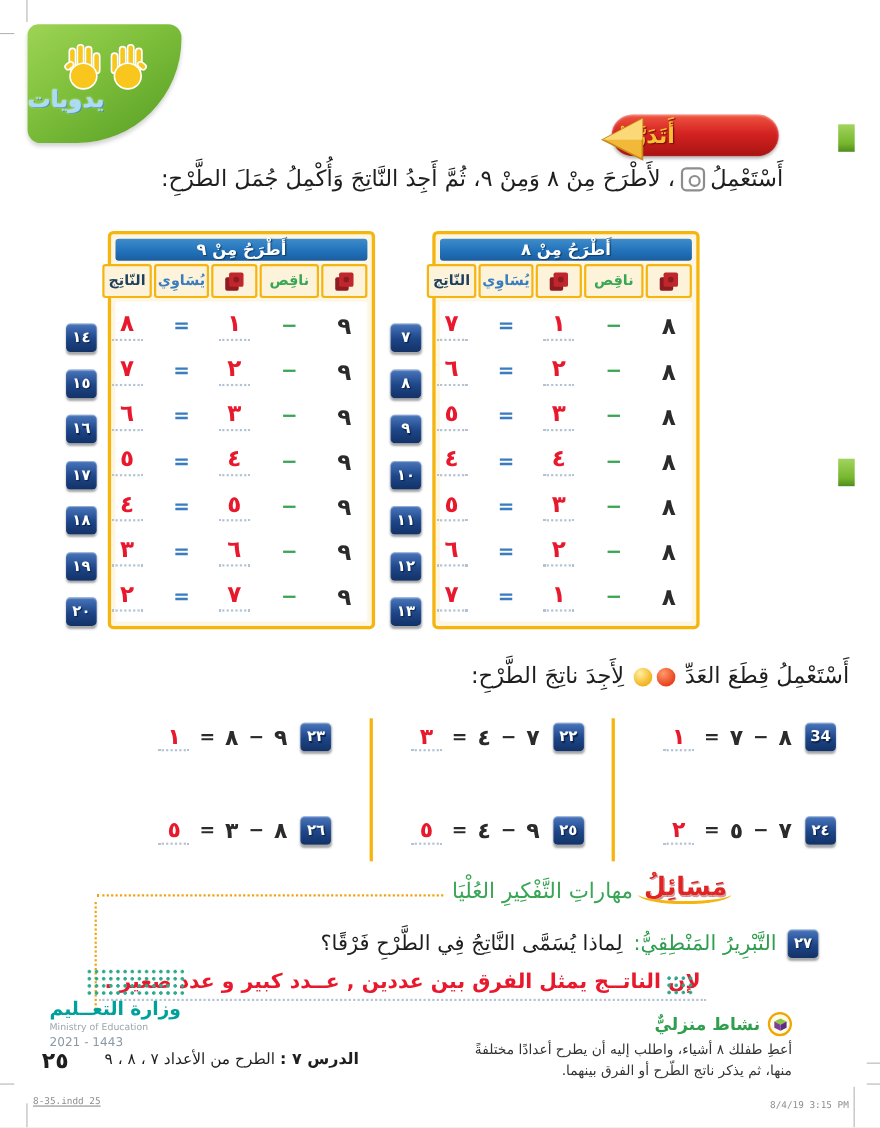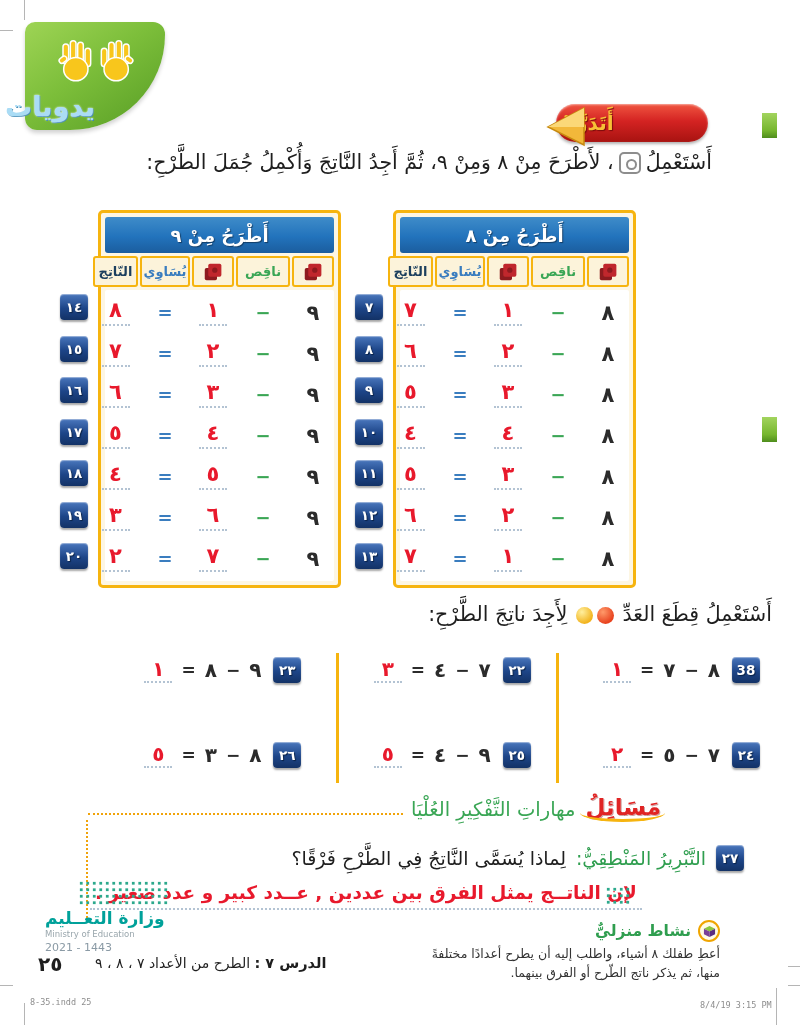--- a/index.html
+++ b/index.html
@@ -8,21 +8,21 @@
     position:relative;width:800px;height:1025px;margin:0 auto;background:#fff;
     font-family:"DejaVu Sans","Liberation Sans",sans-serif;direction:rtl;overflow:hidden;
   }
   
   .crop{position:absolute;background:#b5b5b5;}
   
   .hands-badge{position:absolute;left:25px;top:22px;width:140px;height:108px;
     background:linear-gradient(145deg,#9ed455 0%,#7cbe3a 45%,#569c24 100%);
     border-radius:10px 12px 95px 12px;box-shadow:0 3px 4px rgba(0,0,0,.18);}
   .hands-wrap{position:absolute;top:14px;left:30px;display:flex;gap:2px;}
-  .hands-label{position:absolute;bottom:8px;right:70px;font-size:27px;font-weight:bold;
+  .hands-label{position:absolute;bottom:28px;right:70px;font-size:21px;font-weight:bold;
     color:#aadcf5;text-shadow:0 0 2px #fff,1px 1px 0 #2d7fb0;margin-top:12px;}
   
   .practice{position:absolute;left:556px;top:104px;width:152px;height:38px;border-radius:19px;
     background:linear-gradient(180deg,#f05540 0%,#d42322 45%,#a81311 100%);
     box-shadow:0 2px 3px rgba(0,0,0,.3), inset 0 1px 2px rgba(255,255,255,.5);
     display:flex;align-items:center;justify-content:flex-end;}
   .practice-label{color:#f7c136;font-size:20px;font-weight:bold;text-shadow:1px 1px 1px #7c0c0c;}
   .practice-arrow{position:absolute;left:-14px;top:1px;}
   
   .instr{position:absolute;color:#1e1e1e;font-size:20.5px;font-weight:500;white-space:nowrap;}
@@ -32,22 +32,22 @@
     background:#fff;vertical-align:-5px;margin:0 5px;position:relative;}
   .dice:after{content:"";position:absolute;left:5px;top:5px;width:7px;height:7px;
     border:2px solid #8d8d8d;border-radius:50%;}
   .counter{display:inline-block;width:17px;height:17px;border-radius:50%;vertical-align:-3px;margin:0 2px;}
   .counter.red{background:radial-gradient(circle at 35% 30%,#ff9a6a,#e8431f 70%);}
   .counter.yellow{background:radial-gradient(circle at 35% 30%,#ffef9e,#f2b41f 70%);}
   
   .twrap{position:absolute;top:210px;width:243px;}
   .twrap.t8{left:393px;} .twrap.t9{left:98px;}
   .tbox{width:243px;border:3px solid #f6b40f;border-radius:5px;background:#fdf6e3;padding:4px;}
-  .thead{height:36px;border-radius:3px;background:linear-gradient(180deg,#3f8cc9 0%,#2273bc 55%,#1b5d9e 100%);
-    display:flex;align-items:center;justify-content:center;color:#fff;font-size:18px;font-weight:bold;
+  .thead{height:20px;border-radius:3px;background:linear-gradient(180deg,#3f8cc9 0%,#2273bc 55%,#1b5d9e 100%);
+    display:flex;align-items:center;justify-content:center;color:#fff;font-size:15px;font-weight:bold;
     text-shadow:1px 1px 1px #123d66;}
   .cols{display:grid;grid-template-columns:42px 54px 42px 50px 45px;gap:2px;margin-top:3px;}
   .colcell{height:31px;border:2px solid #f6b40f;border-radius:3px;background:#fcf3da;
     display:flex;align-items:center;justify-content:center;font-size:13px;font-weight:bold;}
   .lbl-minus{color:#3aa655;} .lbl-eq{color:#3a7dbf;} .lbl-res{color:#1c3f5e;}
   .tbody{background:#fff;margin-top:3px;border-radius:2px;padding:2px 0;}
   .trow{display:grid;grid-template-columns:42px 54px 42px 50px 45px;gap:2px;height:41px;
     align-items:center;justify-items:center;font-weight:bold;font-size:21px;}
   .minuend{color:#2b2b2b;}
   .sign-minus{color:#3aa655;font-size:18px;}
@@ -101,21 +101,21 @@
     line-height:1.55;text-align:right;}
   .ministry{position:absolute;left:45px;top:908px;direction:ltr;text-align:left;}
   .ministry-ar{color:#00a19a;font-size:17px;font-weight:bold;direction:rtl;text-align:left;}
   .ministry-en{color:#9aa7ad;font-size:8.5px;margin-top:1px;}
   .ministry-yr{color:#8a9aa5;font-size:11px;margin-top:2px;}
   .lesson{position:absolute;left:95px;top:955px;width:262px;font-size:14px;color:#1e1e1e;
     white-space:nowrap;text-align:left;}
   .lesson b{font-size:14.5px;}
   .pagenum{position:absolute;left:38px;top:952px;font-size:20px;font-weight:bold;color:#1e1e1e;}
   .printmark{position:absolute;color:#8d8d8d;font-size:8.5px;direction:ltr;font-family:"DejaVu Sans Mono",monospace;}
-  .pm-left{left:30px;top:997px;} .pm-right{left:700px;top:1000px;}
+  .pm-left{left:30px;top:997px;text-decoration:underline;} .pm-right{left:700px;top:1000px;}
 </style>
 </head>
 <body>
 
 <div class="page">
 
   <div class="crop" style="left:24px;top:0;width:1px;height:20px"></div>
   <div class="crop" style="left:0;top:30px;width:13px;height:1px"></div>
   <div class="crop" style="left:24px;top:1003px;width:1px;height:22px"></div>
   <div class="crop" style="left:0;top:985px;width:13px;height:1px"></div>
@@ -340,21 +340,21 @@
 
   <div class="instr instr2">
     <span>أَسْتَعْمِلُ قِطَعَ العَدِّ</span>
     <span class="counter red"></span><span class="counter yellow"></span>
     <span>لِأَجِدَ ناتِجَ الطَّرْحِ:</span>
   </div>
 
   <div class="ex-grid">
 
   <div class="ex-cell">
-      <div class="num-badge">38</div>
+      <div class="num-badge">34</div>
       <div class="expr">
         <span>٨</span>
         <span class="op">−</span>
         <span>٧</span>
         <span class="op">=</span>
         <span class="fill">١</span>
       </div>
     </div>
       <div class="ex-cell">
       <div class="num-badge">٢٢</div>

